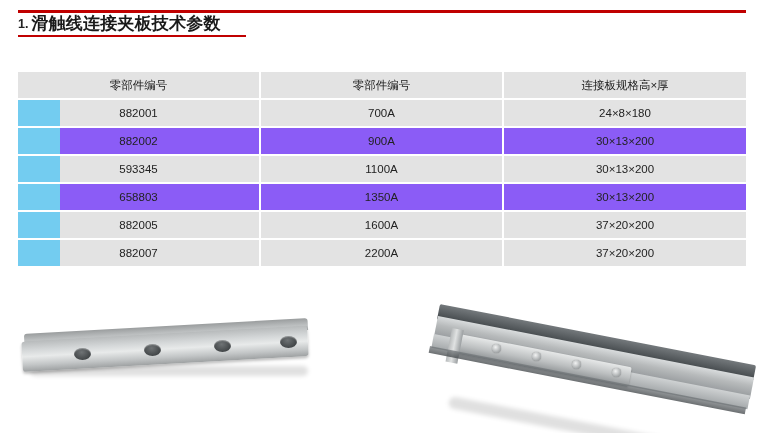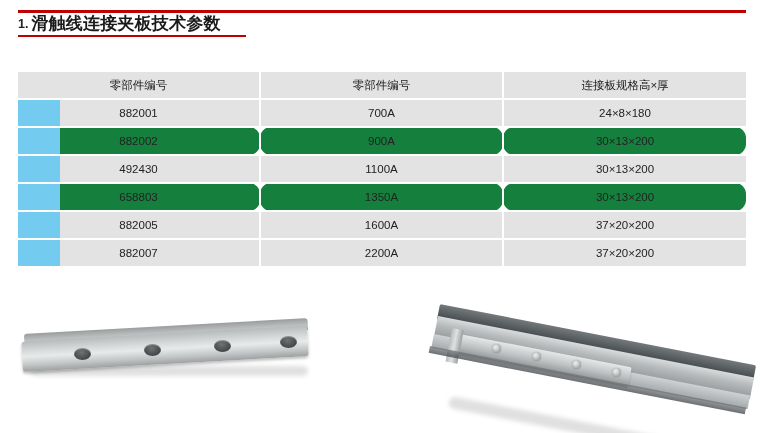--- a/index.html
+++ b/index.html
@@ -95,22 +95,21 @@
   .spec-table thead th {
     background: #e3e3e3;
     font-weight: normal;
     font-size: 11.5px;
     color: #1a1a1a;
   }
   .spec-table tbody tr.odd td {
     background: #e3e3e3;
   }
   .spec-table tbody tr.even td {
-    background: #15803d;
-    border-radius: 11px;
+    background: #8b5cf6;
   }
 
   
   .firstcell {
     position: relative;
   }
   .firstcell .strip {
     position: absolute;
     left: 0;
     top: 0;
@@ -236,21 +235,21 @@
       <td class="firstcell"><span class="strip"></span><span class="val">882001</span></td>
       <td>700A</td>
       <td>24×8×180</td>
     </tr>
     <tr class="even">
       <td class="firstcell"><span class="strip"></span><span class="val">882002</span></td>
       <td>900A</td>
       <td>30×13×200</td>
     </tr>
     <tr class="odd">
-      <td class="firstcell"><span class="strip"></span><span class="val">492430</span></td>
+      <td class="firstcell"><span class="strip"></span><span class="val">593345</span></td>
       <td>1100A</td>
       <td>30×13×200</td>
     </tr>
     <tr class="even">
       <td class="firstcell"><span class="strip"></span><span class="val">658803</span></td>
       <td>1350A</td>
       <td>30×13×200</td>
     </tr>
     <tr class="odd">
       <td class="firstcell"><span class="strip"></span><span class="val">882005</span></td>

